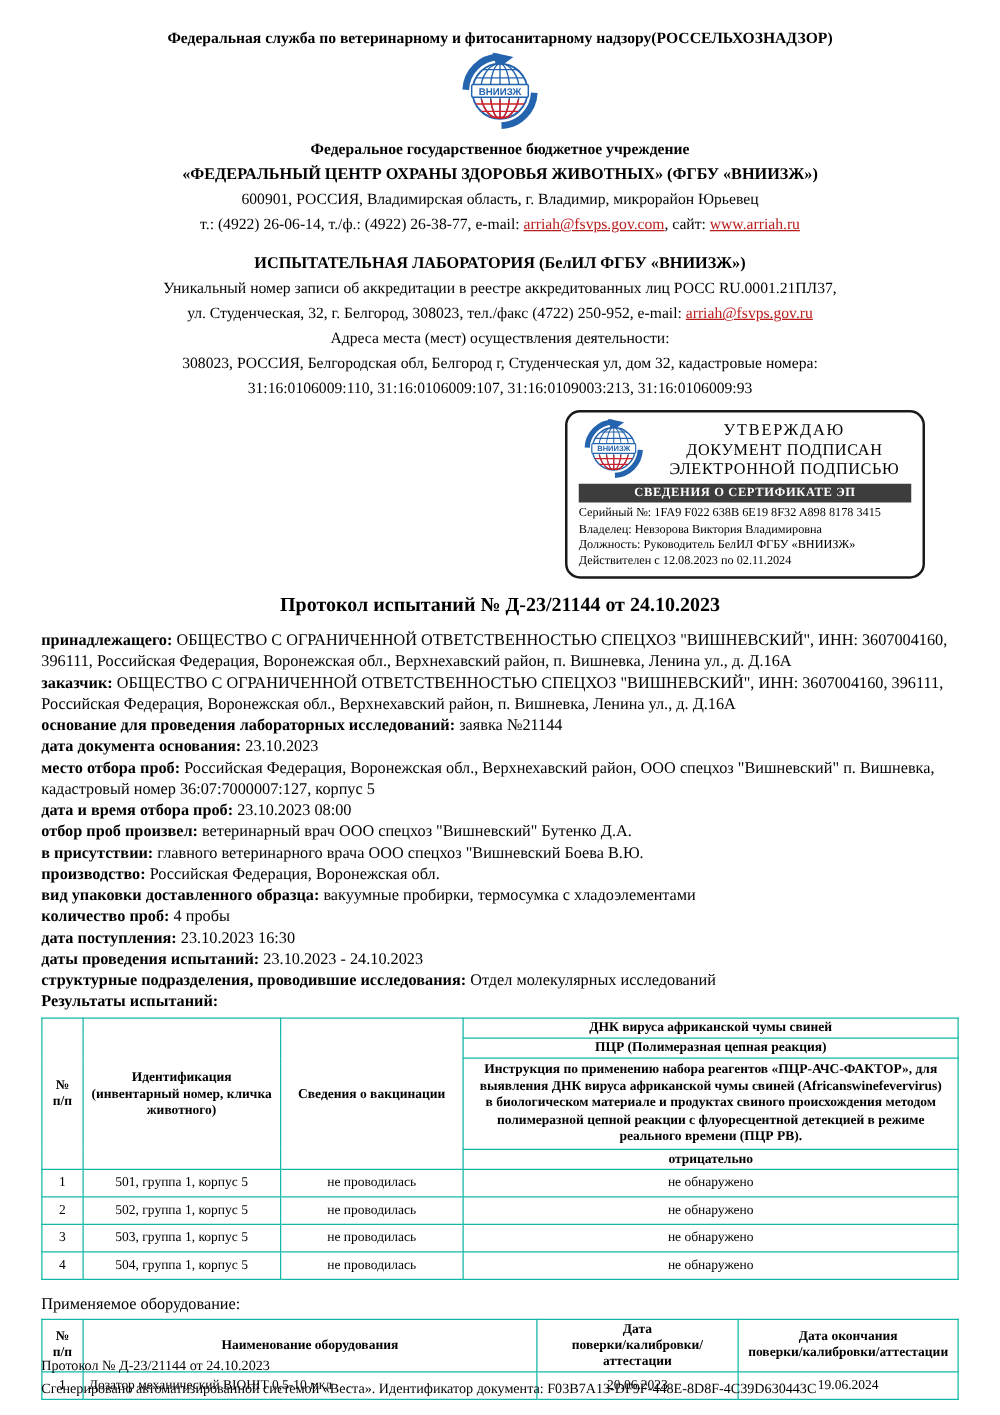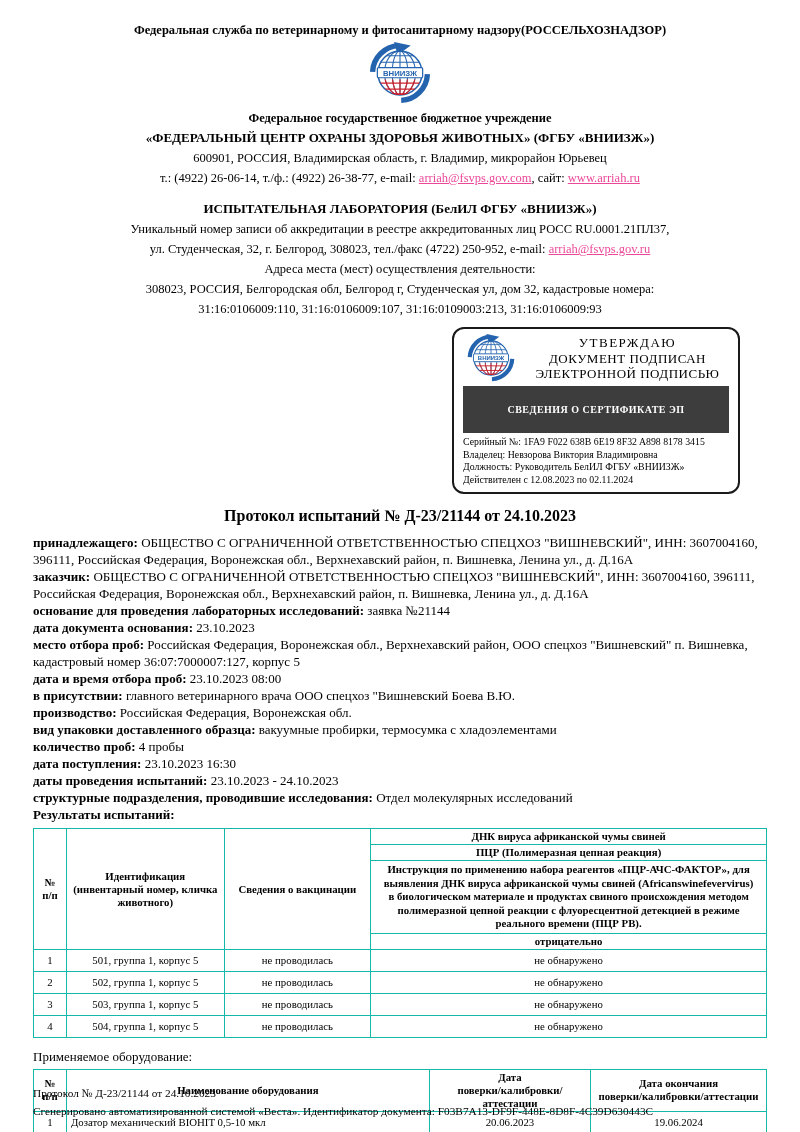--- a/index.html
+++ b/index.html
@@ -7,33 +7,33 @@
     width:800px;height:1132px;box-sizing:border-box;
     padding:20px 33px 12px;position:relative;margin:0 auto;
     background:#fff;color:#000;
     font-family:"Liberation Serif","DejaVu Serif",serif;
     border-radius:10px;
   }
   .center{text-align:center;}
   .b{font-weight:bold;}
   .hdr{font-size:12.5px;line-height:20px;}
   .hdr13{font-size:13px;line-height:20px;}
-  a.lnk{color:#ec4899;text-decoration:underline;cursor:pointer;}
+  a.lnk{color:#b91c1c;text-decoration:underline;cursor:pointer;}
   .logo-wrap{text-align:center;margin:2px 0 0;}
   .logo-main{width:100px;height:62px;}
   .lab-title{margin-top:11px;}
   
   .stamp-row{display:flex;justify-content:flex-end;margin:8px 27px 0 0;}
   .stamp{width:288px;border:2.5px solid #1a1a1a;border-radius:12px;padding:5px 9px 6px;box-sizing:border-box;}
   .stamp-top{display:flex;align-items:center;gap:7px;}
   .stamp-logo{width:56px;height:48px;flex:none;}
   .stamp-top-text{flex:1;text-align:center;}
   .stamp-approve{font-size:13px;letter-spacing:1.5px;}
   .stamp-signed{font-size:13px;letter-spacing:.5px;line-height:15.5px;}
-  .stamp-cert-bar{background:#3d3d3d;color:#fff;text-align:center;font-weight:bold;font-size:10px;letter-spacing:.5px;padding:18px 0;margin:4px 0 3px;}
+  .stamp-cert-bar{background:#3d3d3d;color:#fff;text-align:center;font-weight:bold;font-size:10px;letter-spacing:.5px;padding:2px 0;margin:4px 0 3px;}
   .stamp-details{font-size:9.8px;line-height:12.6px;}
   
   .doc-title{font-size:16px;font-weight:bold;text-align:center;margin:13px 0 9px;}
   .fields{font-size:13px;line-height:17px;}
   
   table{width:100%;border-collapse:collapse;table-layout:fixed;}
   th,td{border:1px solid #14b8a6;padding:1px 4px;font-size:10.8px;text-align:center;vertical-align:middle;}
   th{font-weight:bold;line-height:13px;}
   .rtable{margin-top:5px;}
   .rtable .desc{padding:2px 12px;line-height:13.5px;}
@@ -131,20 +131,21 @@
 
   <div class="doc-title">Протокол испытаний № Д-23/21144 от 24.10.2023</div>
 
   <div class="fields">
     <div class="field-line"><span class="b">принадлежащего:</span> <span>ОБЩЕСТВО С ОГРАНИЧЕННОЙ ОТВЕТСТВЕННОСТЬЮ СПЕЦХОЗ "ВИШНЕВСКИЙ", ИНН: 3607004160, 396111, Российская Федерация, Воронежская обл., Верхнехавский район, п. Вишневка, Ленина ул., д. Д.16А</span></div>
     <div class="field-line"><span class="b">заказчик:</span> <span>ОБЩЕСТВО С ОГРАНИЧЕННОЙ ОТВЕТСТВЕННОСТЬЮ СПЕЦХОЗ "ВИШНЕВСКИЙ", ИНН: 3607004160, 396111, Российская Федерация, Воронежская обл., Верхнехавский район, п. Вишневка, Ленина ул., д. Д.16А</span></div>
     <div class="field-line"><span class="b">основание для проведения лабораторных исследований:</span> <span>заявка №21144</span></div>
     <div class="field-line"><span class="b">дата документа основания:</span> <span>23.10.2023</span></div>
     <div class="field-line"><span class="b">место отбора проб:</span> <span>Российская Федерация, Воронежская обл., Верхнехавский район, ООО спецхоз "Вишневский" п. Вишневка, кадастровый номер 36:07:7000007:127, корпус 5</span></div>
     <div class="field-line"><span class="b">дата и время отбора проб:</span> <span>23.10.2023 08:00</span></div>
+    <div class="field-line"><span class="b">отбор проб произвел:</span> <span>ветеринарный врач ООО спецхоз "Вишневский" Бутенко Д.А.</span></div>
     <div class="field-line"><span class="b">в присутствии:</span> <span>главного ветеринарного врача ООО спецхоз "Вишневский Боева В.Ю.</span></div>
     <div class="field-line"><span class="b">производство:</span> <span>Российская Федерация, Воронежская обл.</span></div>
     <div class="field-line"><span class="b">вид упаковки доставленного образца:</span> <span>вакуумные пробирки, термосумка с хладоэлементами</span></div>
     <div class="field-line"><span class="b">количество проб:</span> <span>4 пробы</span></div>
     <div class="field-line"><span class="b">дата поступления:</span> <span>23.10.2023 16:30</span></div>
     <div class="field-line"><span class="b">даты проведения испытаний:</span> <span>23.10.2023 - 24.10.2023</span></div>
     <div class="field-line"><span class="b">структурные подразделения, проводившие исследования:</span> <span>Отдел молекулярных исследований</span></div>
     <div class="field-line"><span class="b">Результаты испытаний:</span></div>
   </div>
 

